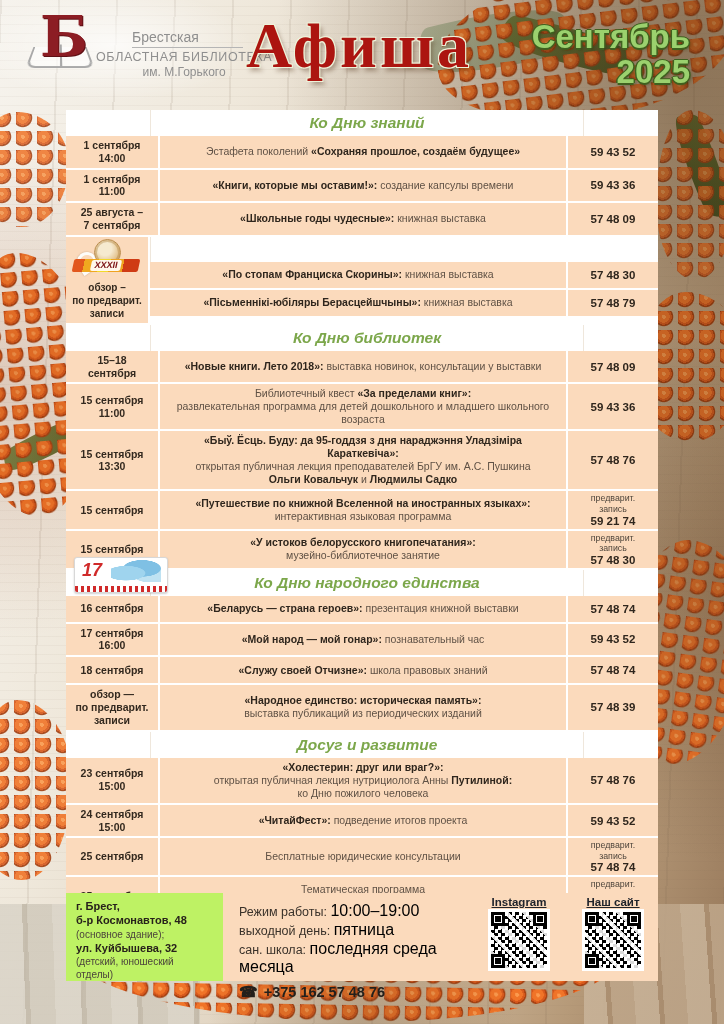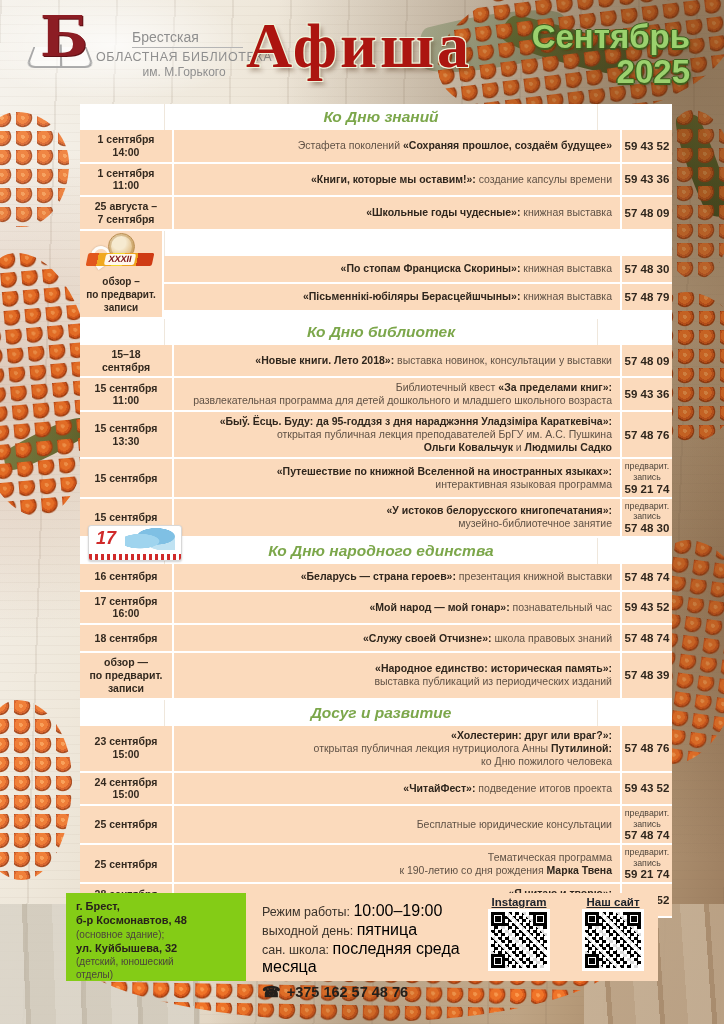--- a/index.html
+++ b/index.html
@@ -40,34 +40,34 @@
   .l1{font-size:14px;margin-left:36px;border-bottom:1px solid #b5b5b5;display:inline-block;padding:0 44px 2px 0;}
   .l2{font-size:12.5px;letter-spacing:.6px;margin-top:2px;}
   .l3{font-size:12px;text-align:center;margin-top:1px;}
   .title{position:absolute;left:246px;top:14px;font-family:"Liberation Serif",serif;font-weight:700;
         font-size:64px;line-height:1;letter-spacing:3px;color:#ac1510;
         text-shadow:1px 1px 0 #eef3da,-1px -1px 0 #eef3da,1px -1px 0 #eef3da,-1px 1px 0 #eef3da,3px 4px 4px rgba(70,35,10,.35);}
   .month{position:absolute;right:34px;top:20px;text-align:right;font-weight:700;font-size:33px;line-height:1.05;
         color:#9bd16e;
         text-shadow:-1.5px 0 #3f601f,1.5px 0 #3f601f,0 -1.5px #3f601f,0 1.5px #3f601f,2px 2px 3px rgba(30,50,10,.4);}
   
-  .tbl{position:absolute;left:66px;top:104px;width:592px;background:#fff;z-index:2;font-size:10.5px;margin-left:14px;}
+  .tbl{position:absolute;left:66px;top:110px;width:592px;background:#fff;z-index:2;font-size:10.5px;}
   .sec-row{display:flex;background:#fff;position:relative;align-items:stretch;min-height:25px;}
   .sec-gap{width:84px;border-right:1px solid #efe7dc;}
   .sec-phone-gap{width:74px;border-left:1px solid #efe7dc;}
   .sec-title{flex:1;display:flex;align-items:center;justify-content:center;text-align:center;
         color:#7ca74b;font-style:italic;font-weight:700;font-size:15.5px;padding:4px 2px;}
   .row{display:flex;background:#fbdabc;border-bottom:2px solid #fff;}
   .c-date{width:94px;border-right:2px solid #fff;display:flex;align-items:center;justify-content:center;
         text-align:center;font-weight:700;font-size:10.5px;line-height:1.22;white-space:pre-line;
         padding:3px 2px;color:#33291f;box-sizing:border-box;}
-  .c-desc{flex:1;display:flex;flex-direction:column;justify-content:center;text-align:right;
+  .c-desc{flex:1;display:flex;flex-direction:column;justify-content:center;text-align:center;
         padding:3px 8px;line-height:1.24;color:#5f5145;min-height:20px;}
   .c-desc b{color:#2f261d;}
-  .c-phone{width:52px;border-left:2px solid #fff;display:flex;flex-direction:column;align-items:center;
+  .c-phone{width:92px;border-left:2px solid #fff;display:flex;flex-direction:column;align-items:center;
         justify-content:center;font-weight:700;font-size:11.5px;color:#2f261d;text-align:center;
         padding:2px;box-sizing:border-box;}
   .pnote{font-weight:400;font-size:8.8px;line-height:1.2;color:#4f463c;white-space:pre-line;}
   .sec-merged{display:flex;}
   .m-left{width:84px;background:#fbdabc;border-right:2px solid #fff;border-bottom:2px solid #fff;
         display:flex;flex-direction:column;align-items:center;padding:3px 1px;box-sizing:border-box;}
   .m-note{font-weight:700;font-size:10px;line-height:1.3;text-align:center;white-space:pre-line;color:#33291f;margin-top:3px;}
   .m-right{flex:1;display:flex;flex-direction:column;}
   
   .emb-xxxii{position:relative;width:72px;height:38px;}
@@ -84,21 +84,21 @@
         border-radius:3px;overflow:hidden;z-index:3;box-shadow:0 1px 2px rgba(0,0,0,.18);}
   .eu-num{position:absolute;left:7px;top:3px;font-weight:700;font-style:italic;font-size:18px;color:#d02a2a;line-height:1;}
   .eu-dove{position:absolute;right:6px;top:2px;width:50px;height:22px;
         background:radial-gradient(ellipse at 30% 60%,#9fd4ee 0 38%,transparent 40%),
                    radial-gradient(ellipse at 62% 38%,#7fc0e4 0 42%,transparent 44%),
                    radial-gradient(ellipse at 86% 70%,#bfe2f2 0 33%,transparent 35%);}
   .eu-strip{position:absolute;left:0;right:0;bottom:0;height:6px;
         background:repeating-linear-gradient(90deg,#d02a2a 0 3px,#fff 3px 6px);border-top:1px solid #fff;}
   
   footer{position:absolute;left:66px;top:893px;width:592px;height:88px;display:flex;background:#fbdabc;z-index:2;}
-  .addr{width:180px;background:#84cc16;padding:6px 22px 4px 10px;box-sizing:border-box;line-height:1.3;}
+  .addr{width:157px;background:#bef264;padding:6px 22px 4px 10px;box-sizing:border-box;line-height:1.3;}
   .a-b{font-weight:700;font-size:11px;color:#27211b;}
   .a-r{font-weight:400;font-size:10px;color:#4c443c;}
   .info{flex:1;padding:8px 2px 4px 16px;color:#3a322a;}
   .iline{font-size:12.5px;margin:1px 0;}
   .iline .val{font-weight:400;font-size:16px;color:#000000;}
   .pline{margin-top:7px;font-size:14.5px;font-weight:700;color:#23201c;}
   .pline .ph-ic{font-size:15px;margin-right:6px;}
   .qrs{display:flex;gap:32px;padding:3px 14px 0 16px;align-items:flex-start;}
   .qrcol{text-align:center;}
   .qlabel{font-weight:700;font-size:11.5px;text-decoration:underline;color:#20242c;margin-bottom:1px;}

